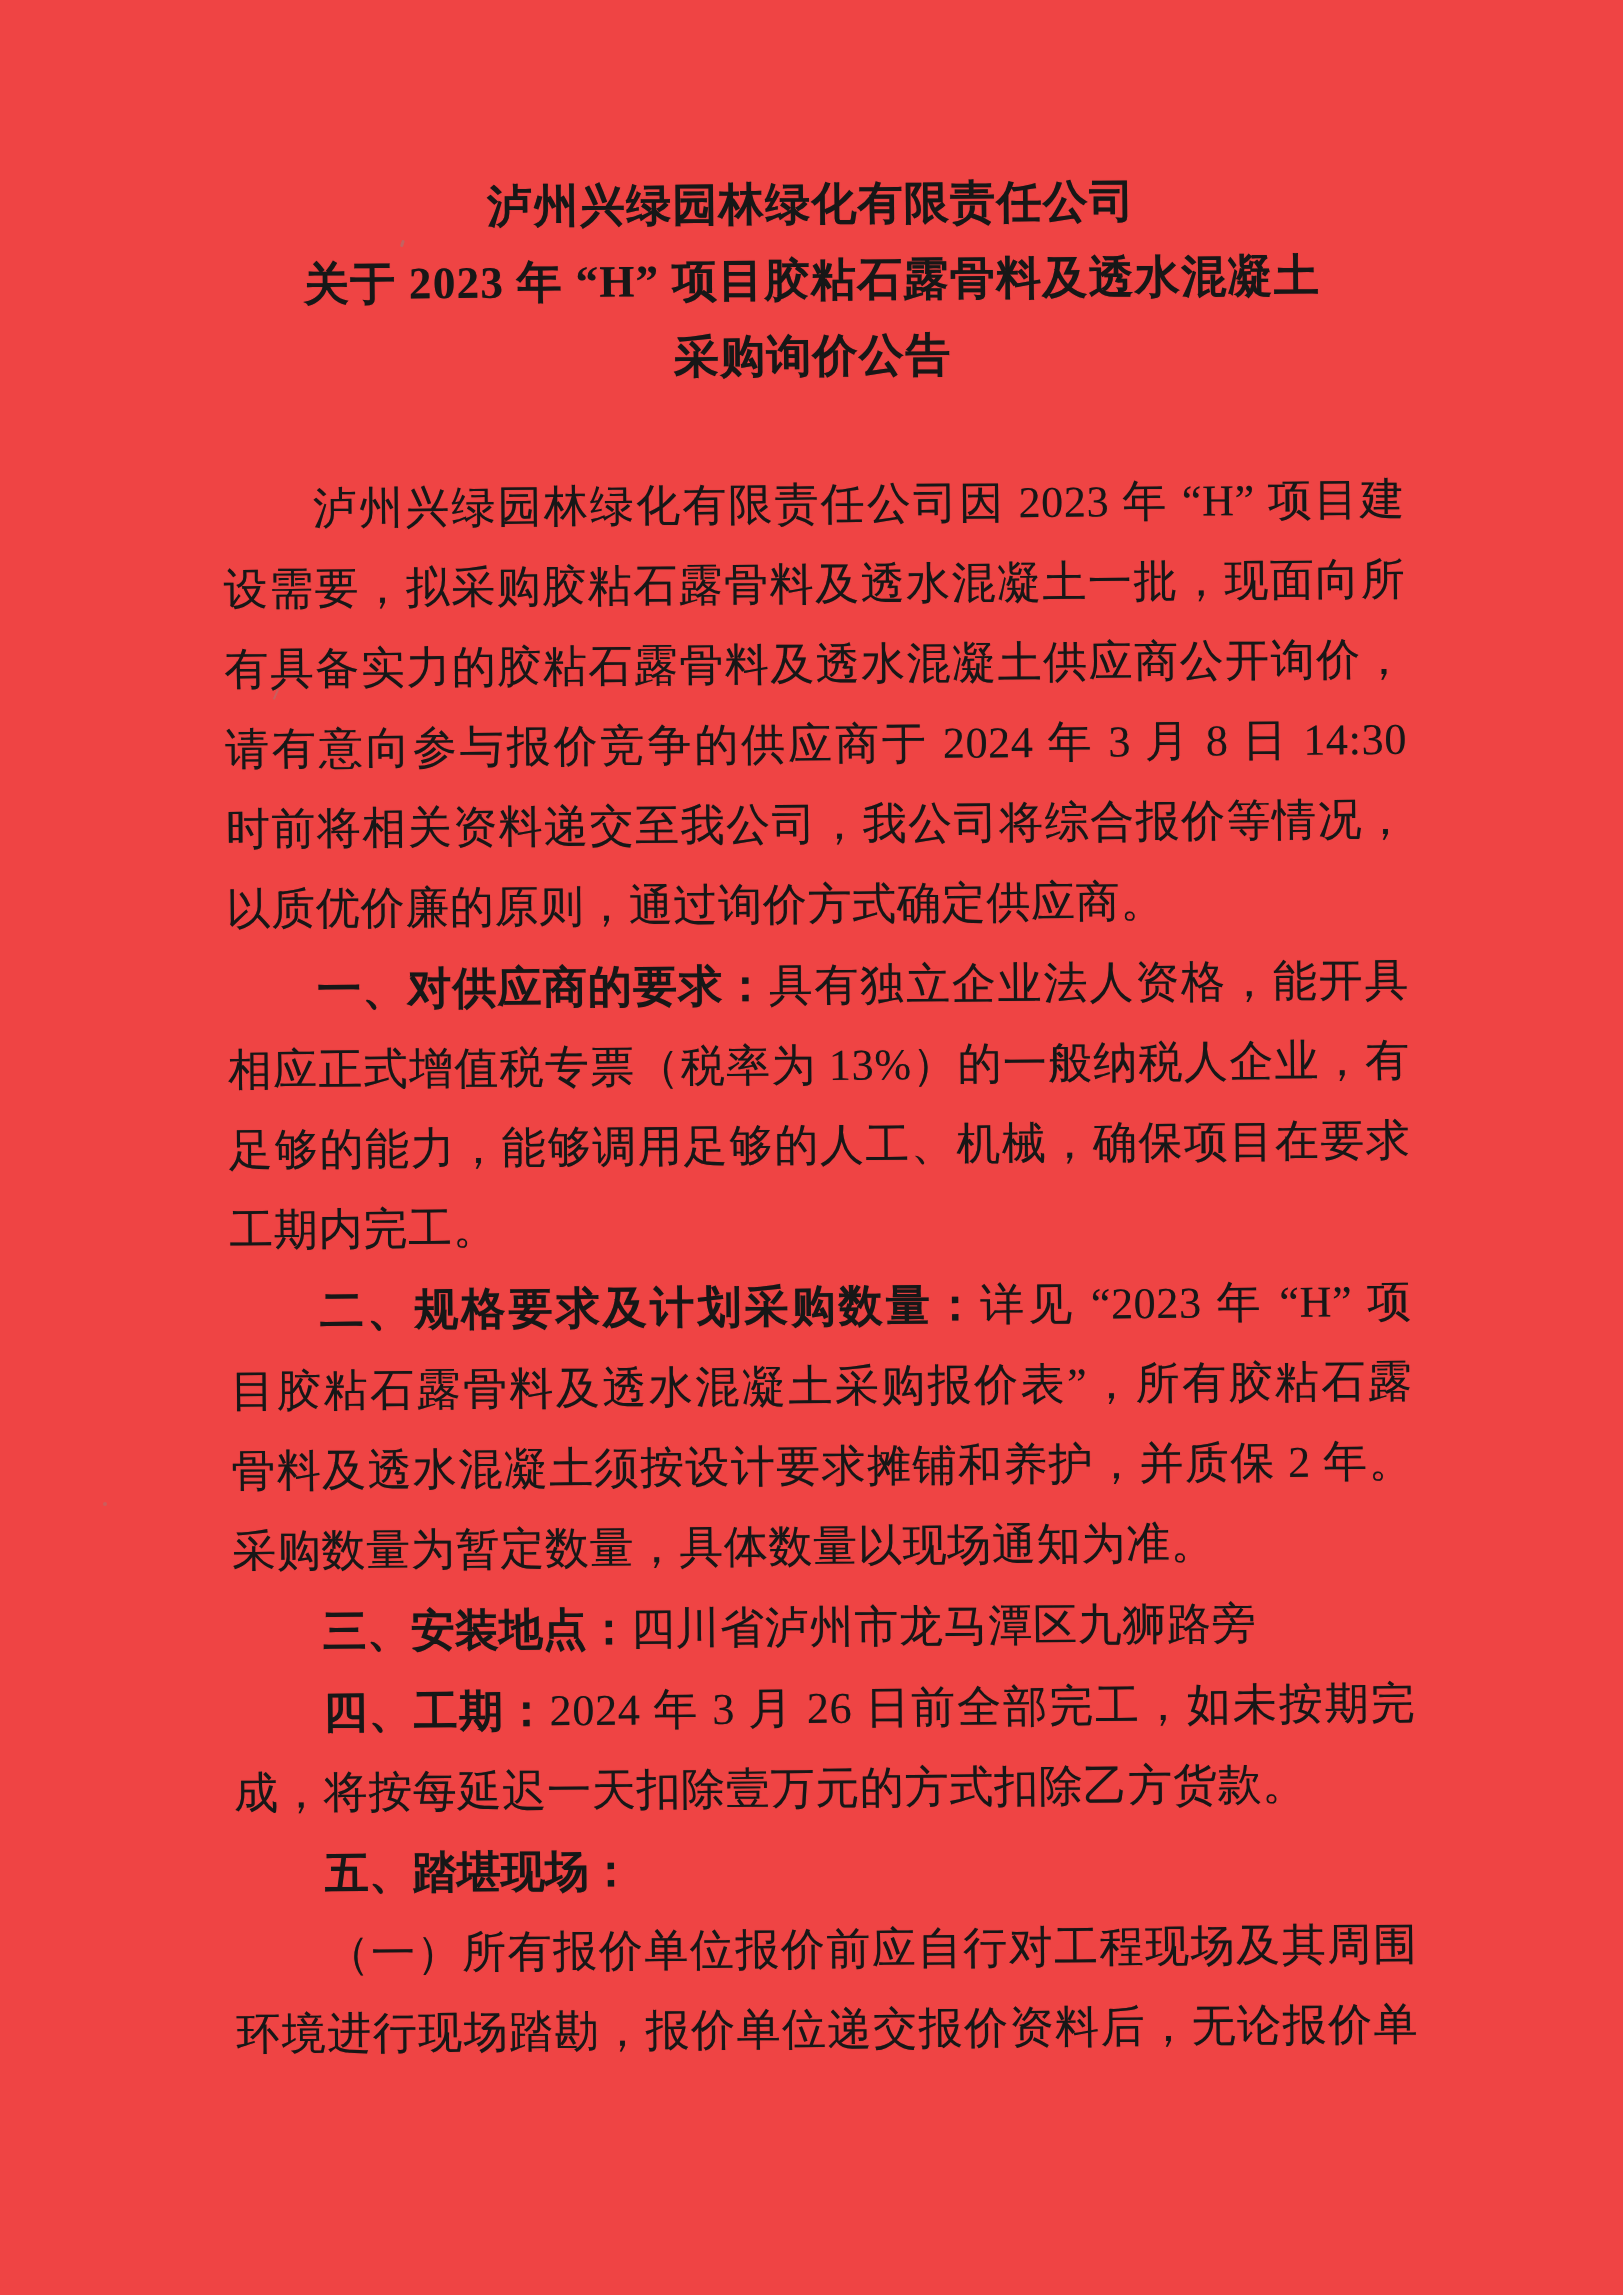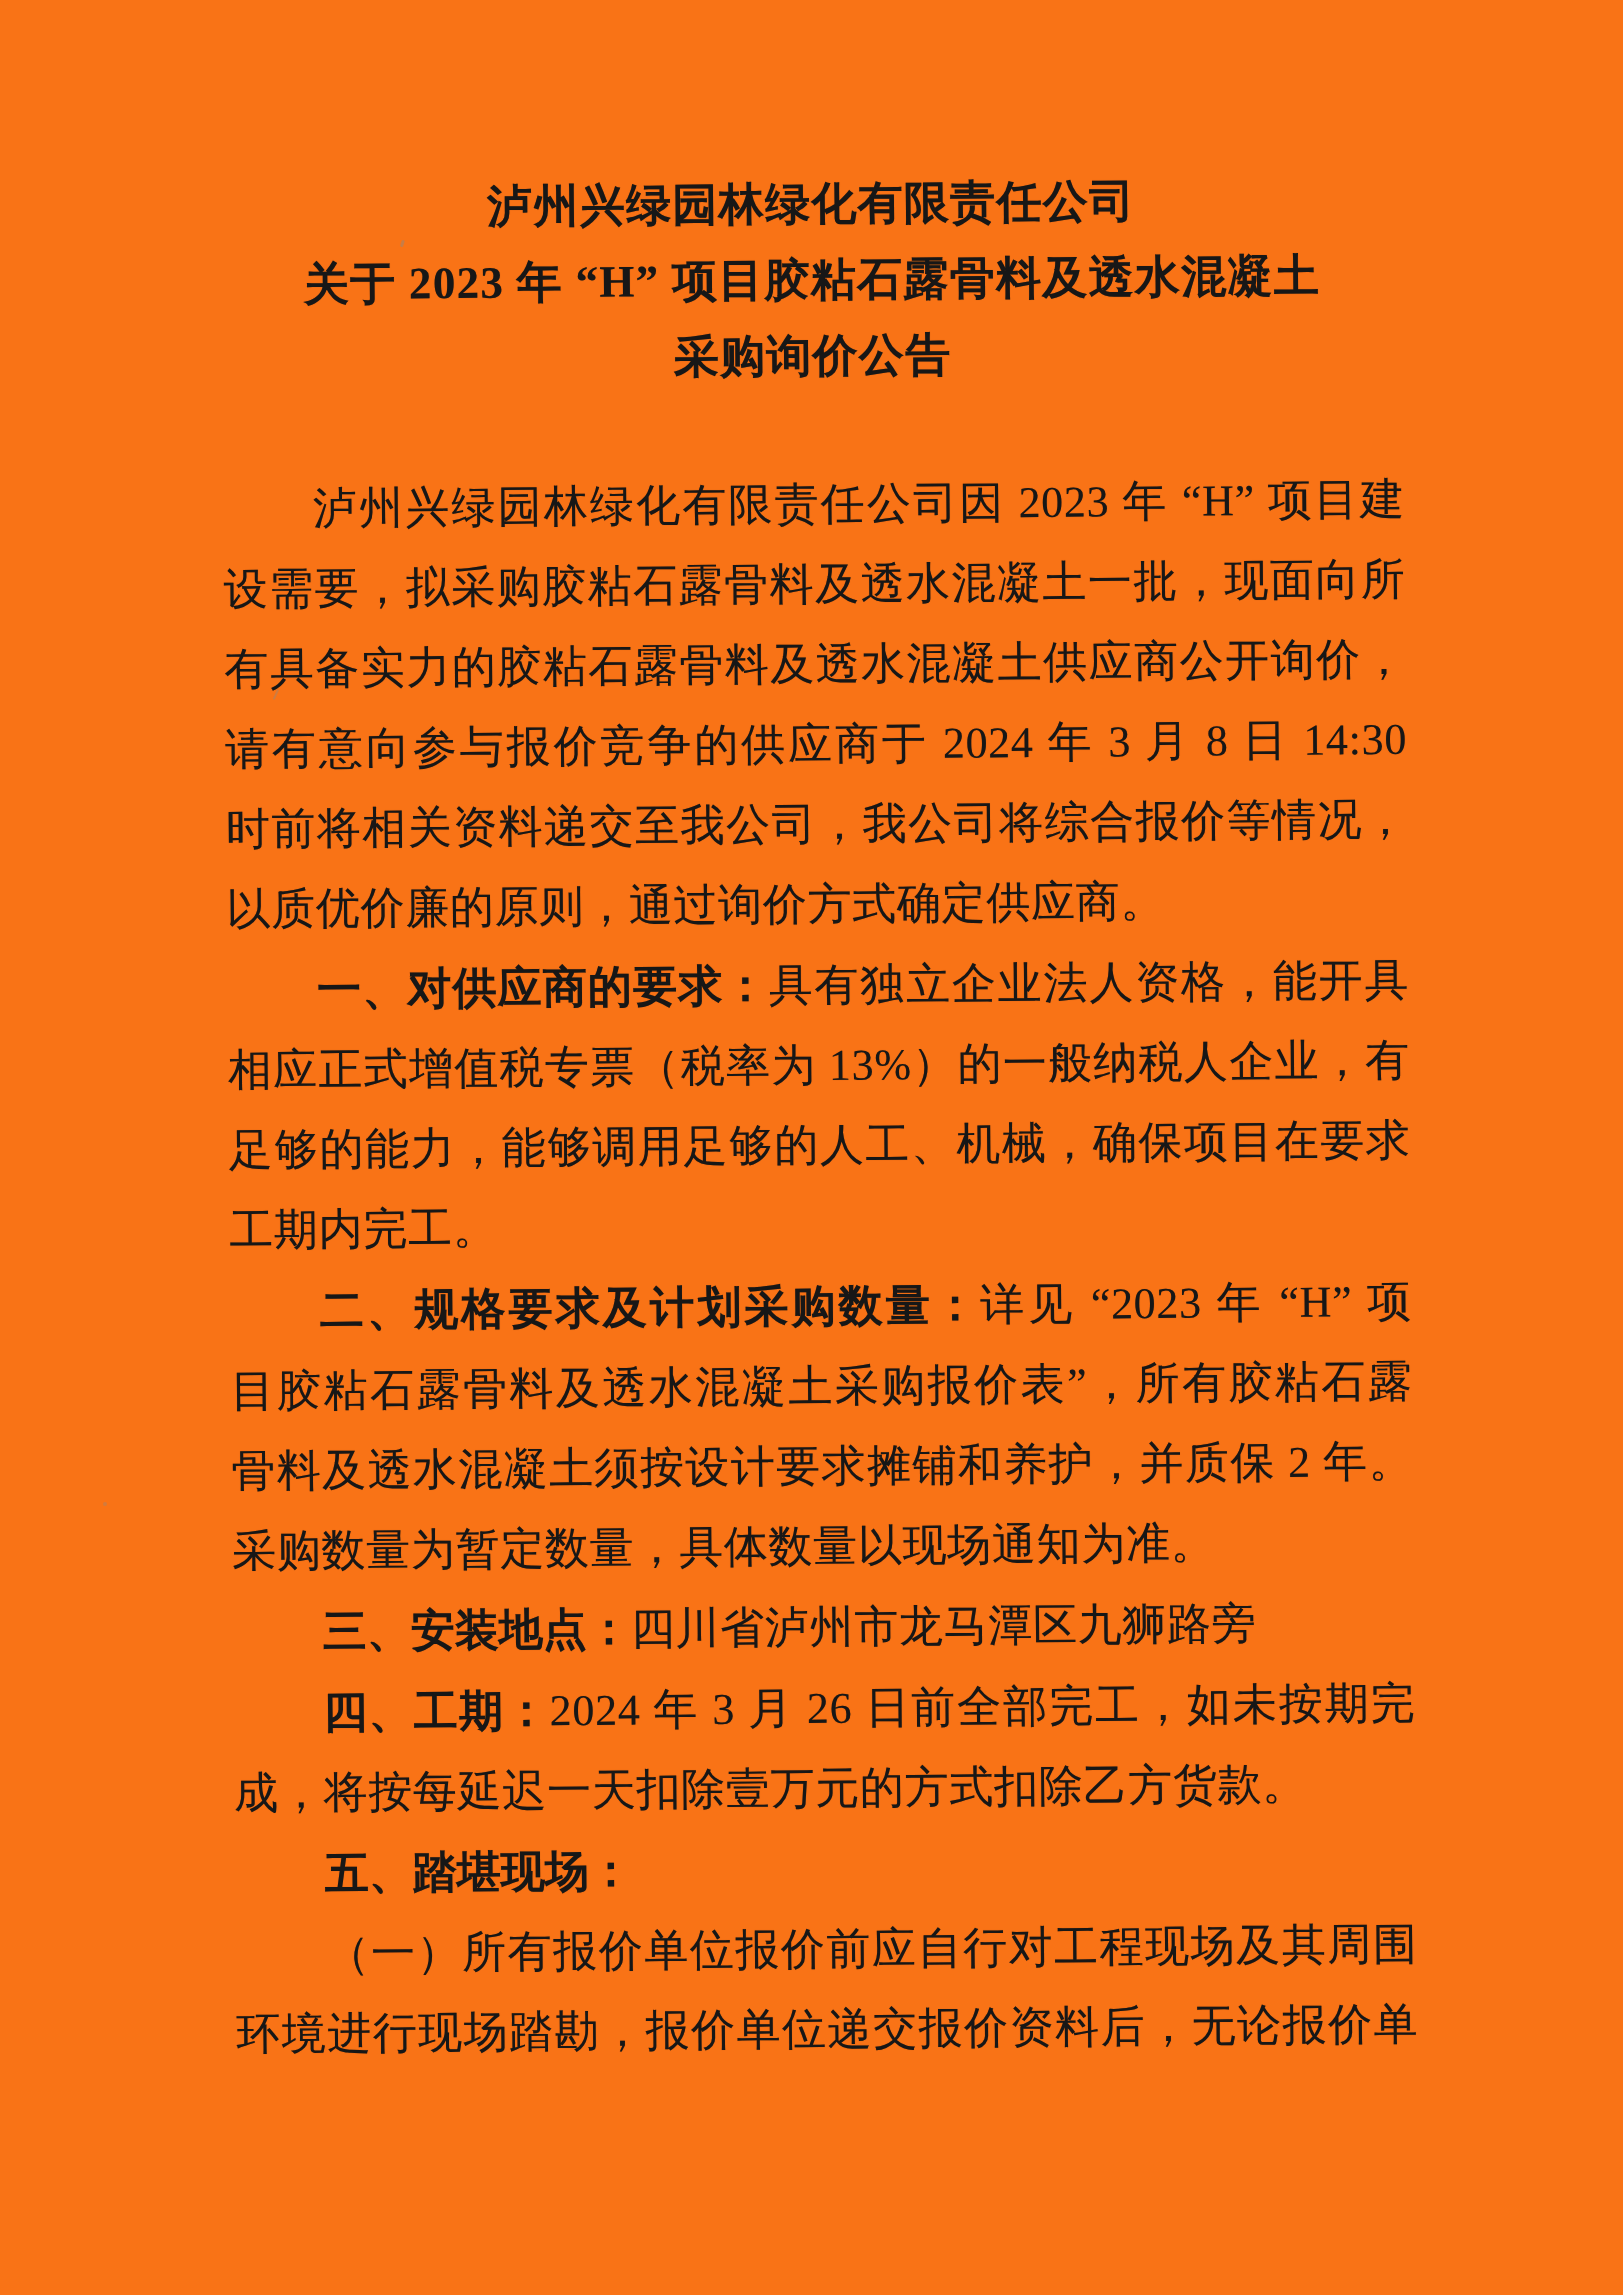--- a/index.html
+++ b/index.html
@@ -1,19 +1,19 @@
 <!DOCTYPE html>
 <html style="font-size:10.5px"><head>
 <meta charset="utf-8">
 <style>
   html,body{margin:0;padding:0;background:#ffffff;}
   .page{
     position:relative;
     width:1623px;height:2295px;
-    background:#f97316;
+    background:#ef4444;
     overflow:hidden;
     font-family:"Liberation Serif","DejaVu Serif",serif;
     color:#171717;
   }
   .content{
     position:absolute;
     left:220px;top:166px;
     width:1182px;
     transform:rotate(-0.5deg);
     transform-origin:50% 0;

